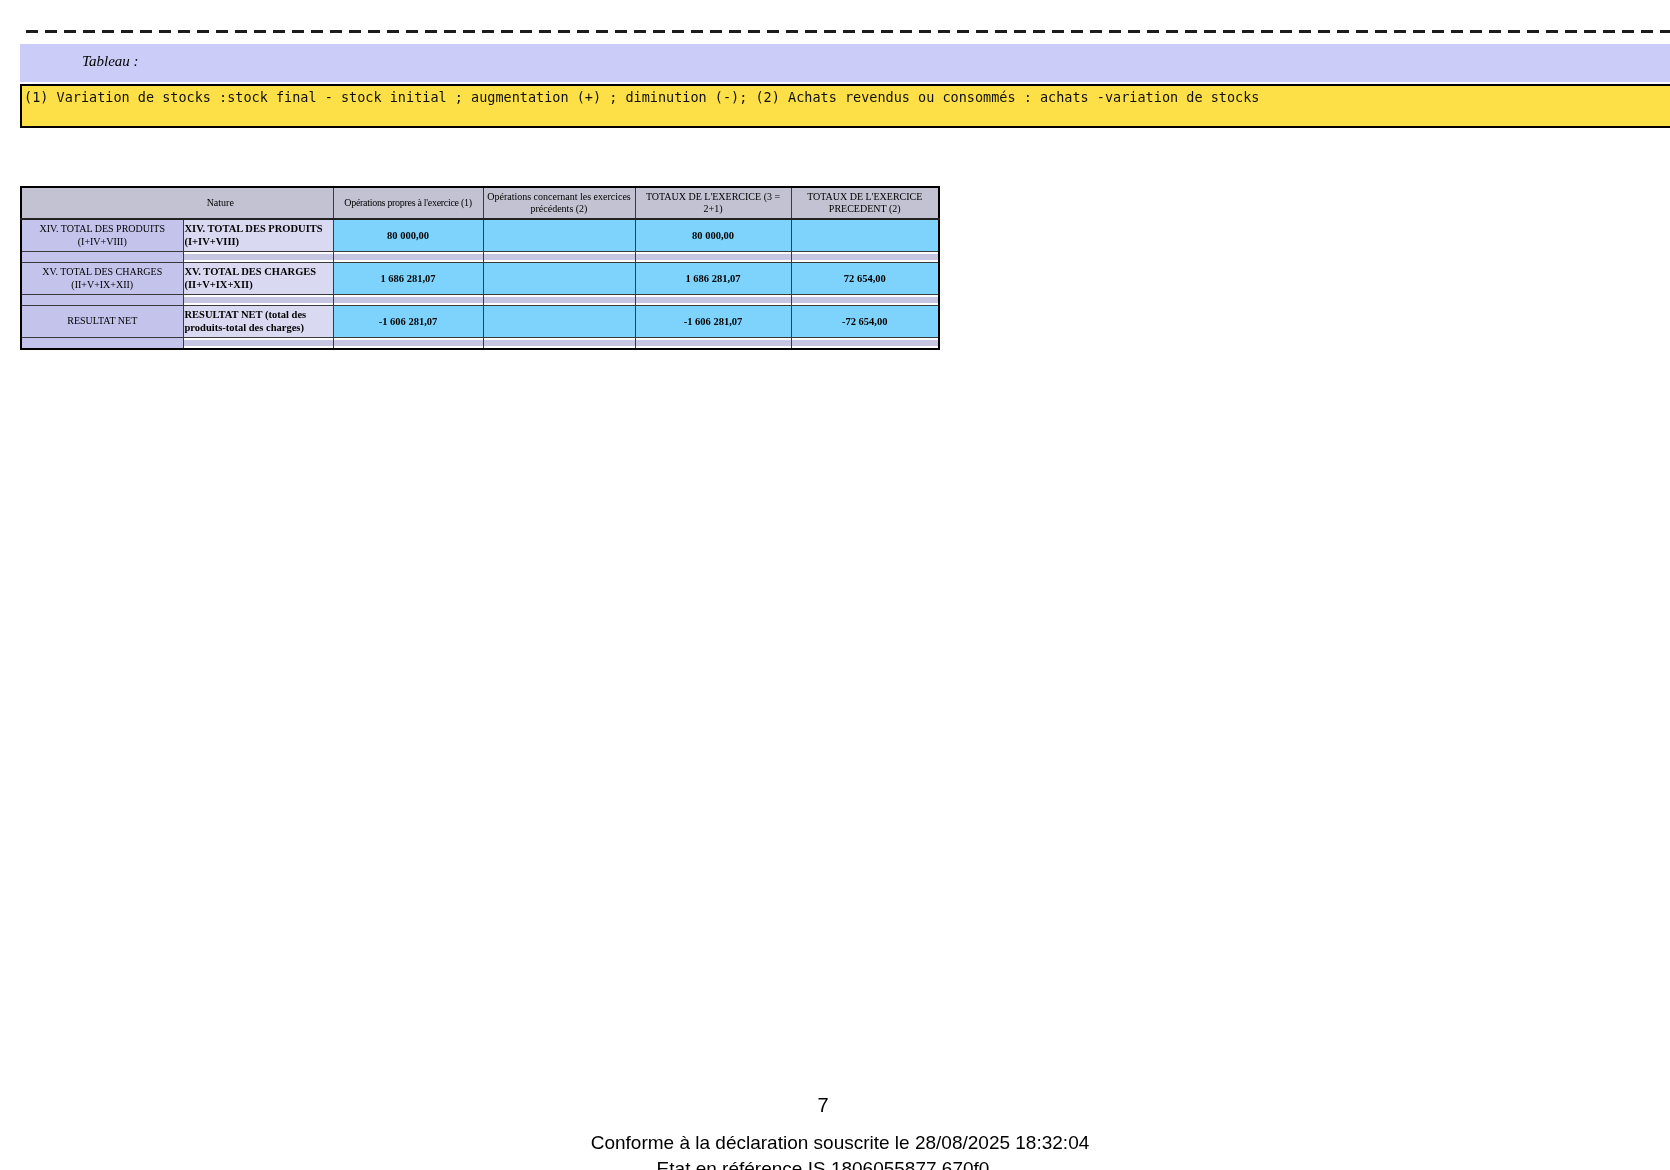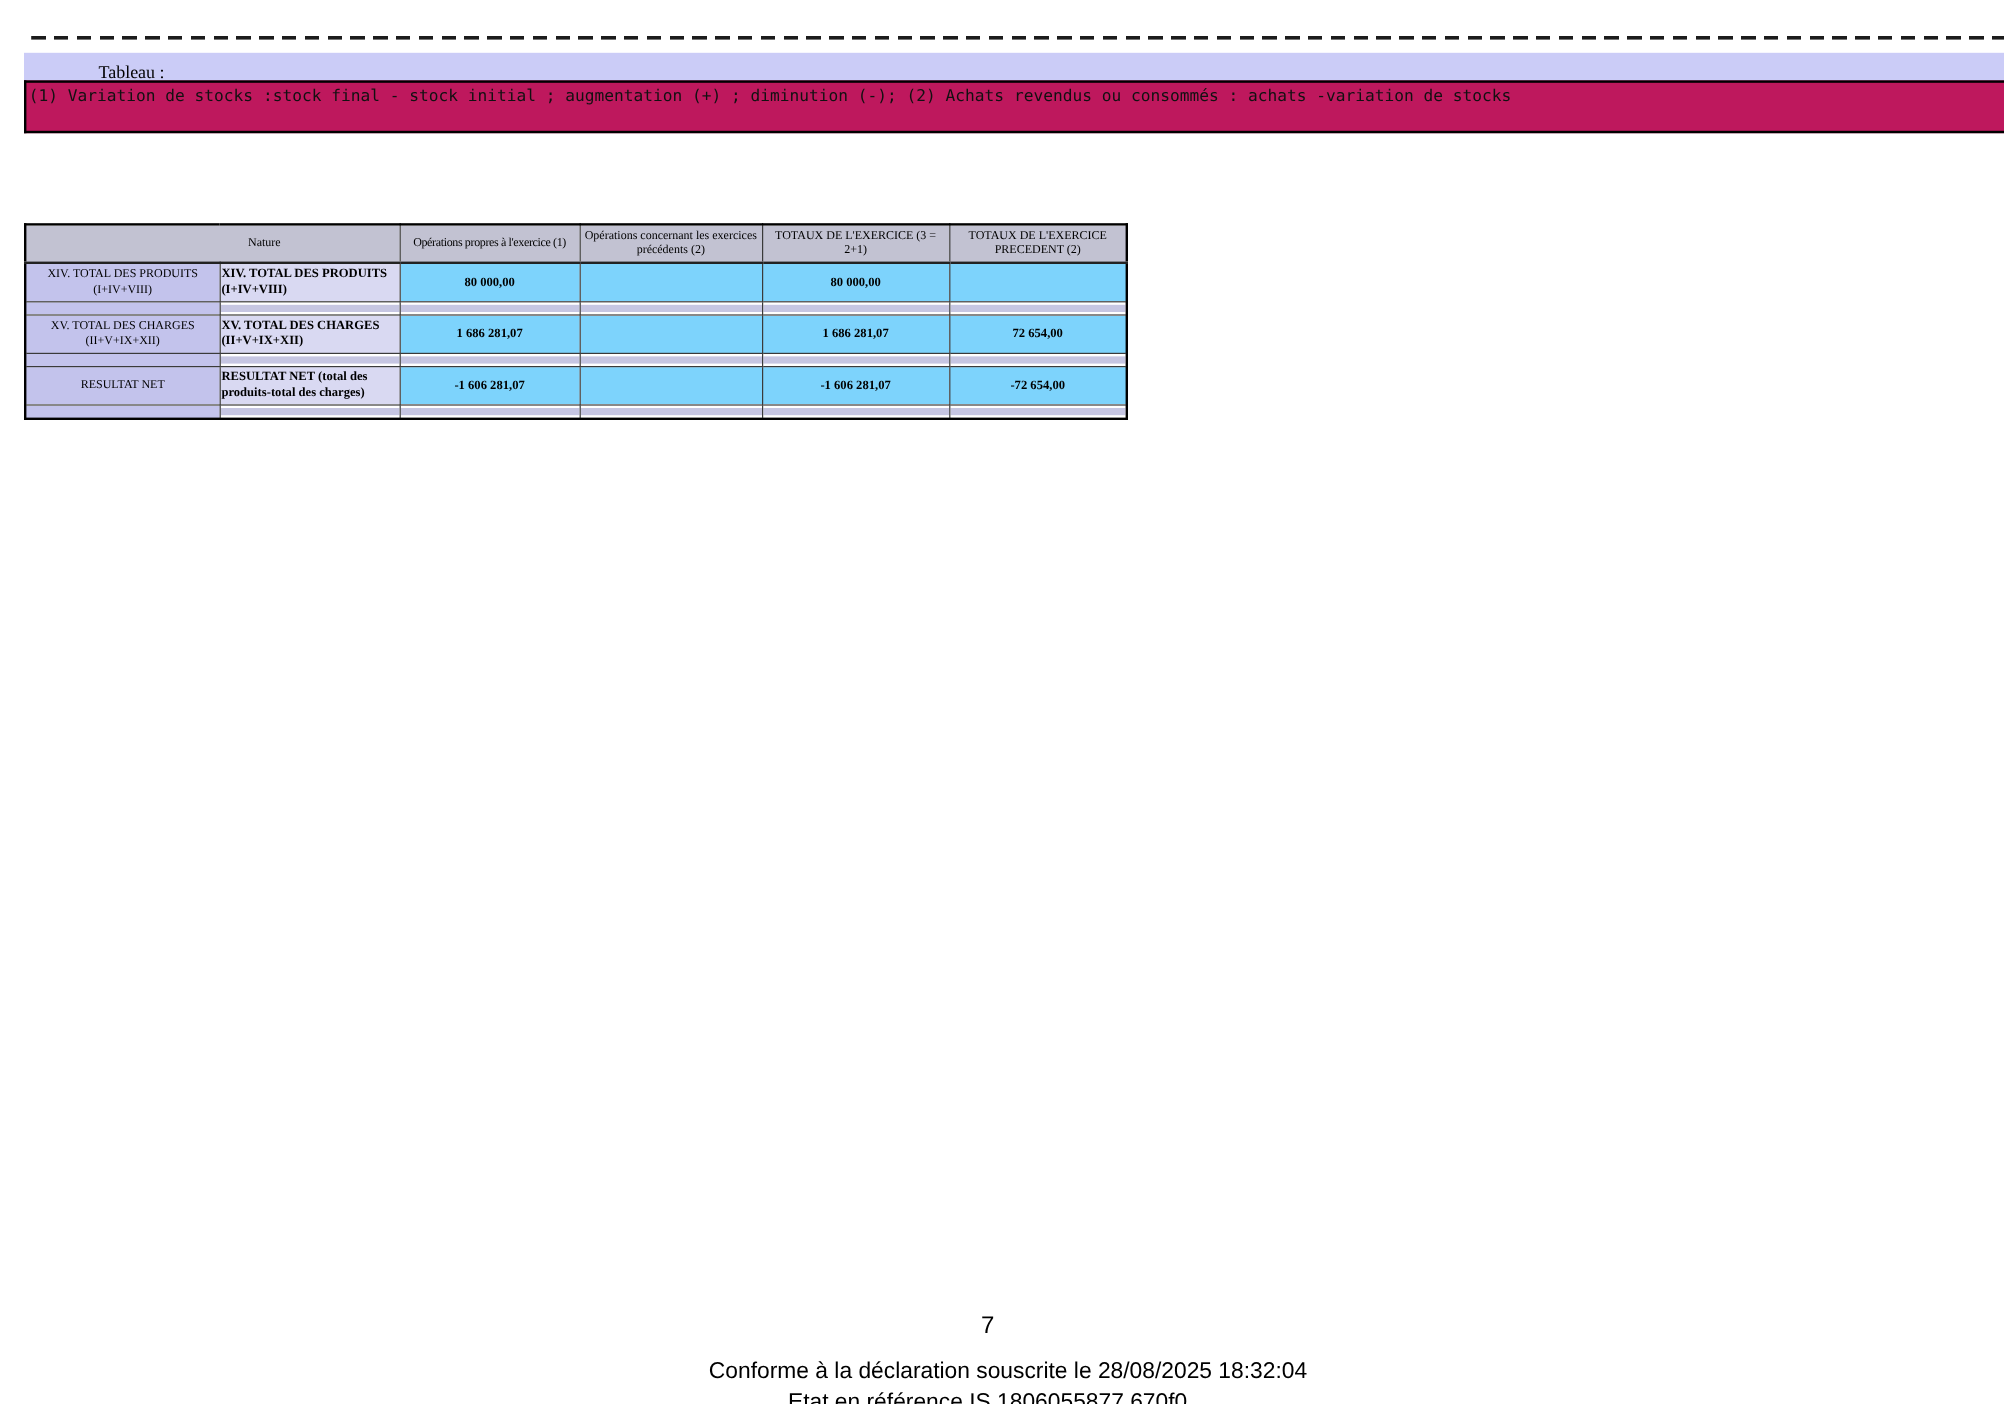--- a/index.html
+++ b/index.html
@@ -20,32 +20,32 @@
   }
 
   
   .banner {
     top: 44px; left: 20px; right: 0; height: 38px;
     background: #cbccf7;
     display: flex; align-items: center;
   }
   .banner-label {
     position: absolute; left: 62px; top: 9px;
-    font-size: 15px; color: #000;
+    font-size: 15px; color: #000; font-style: italic;
   }
   .banner-title {
     width: 100%; text-align: center;
     font-size: 17px; color: #000;
   }
 
   
   .note-box {
-    top: 67px; left: 20px; right: 0; height: 40px;
+    top: 84px; left: 20px; right: 0; height: 40px;
     border: 2px solid #000; border-right: none;
-    background: #be185d;
+    background: #fde047;
   }
   .note-text {
     font-family: "DejaVu Sans Mono", monospace;
     font-size: 13.5px; color: #111;
     padding: 3px 2px 0 2px;
     white-space: nowrap;
   }
 
   
   .cpc-table {

